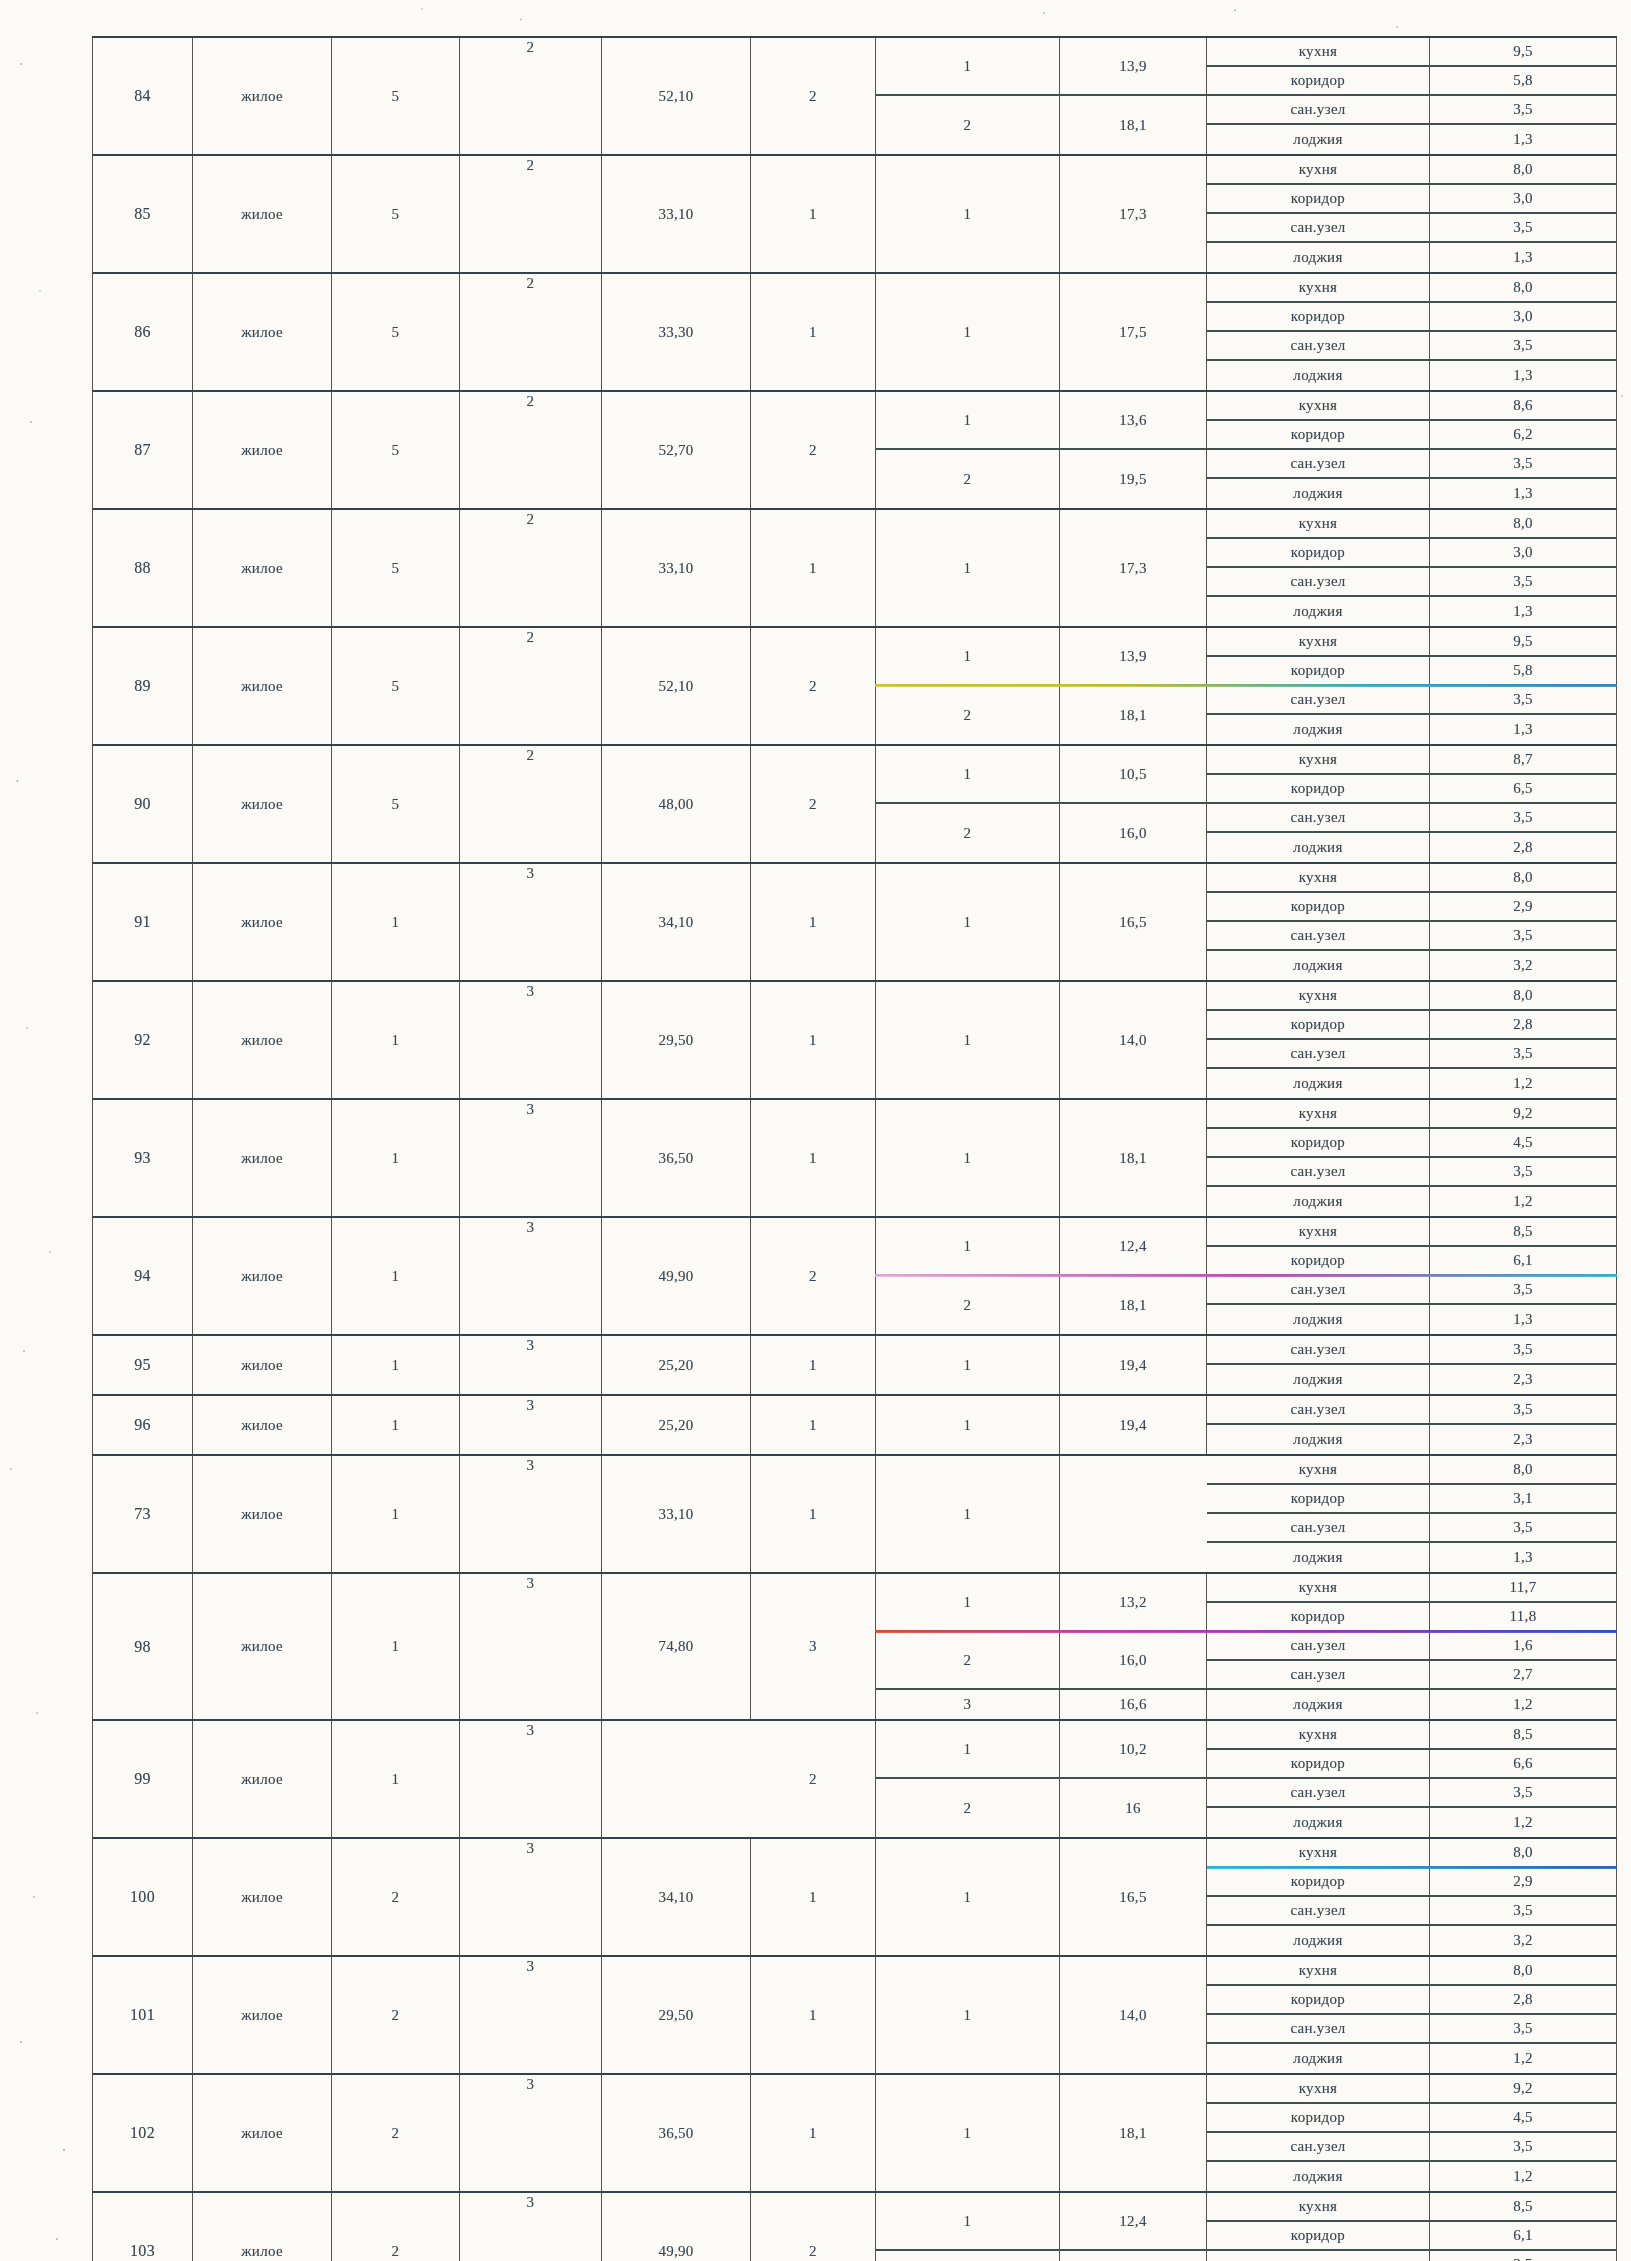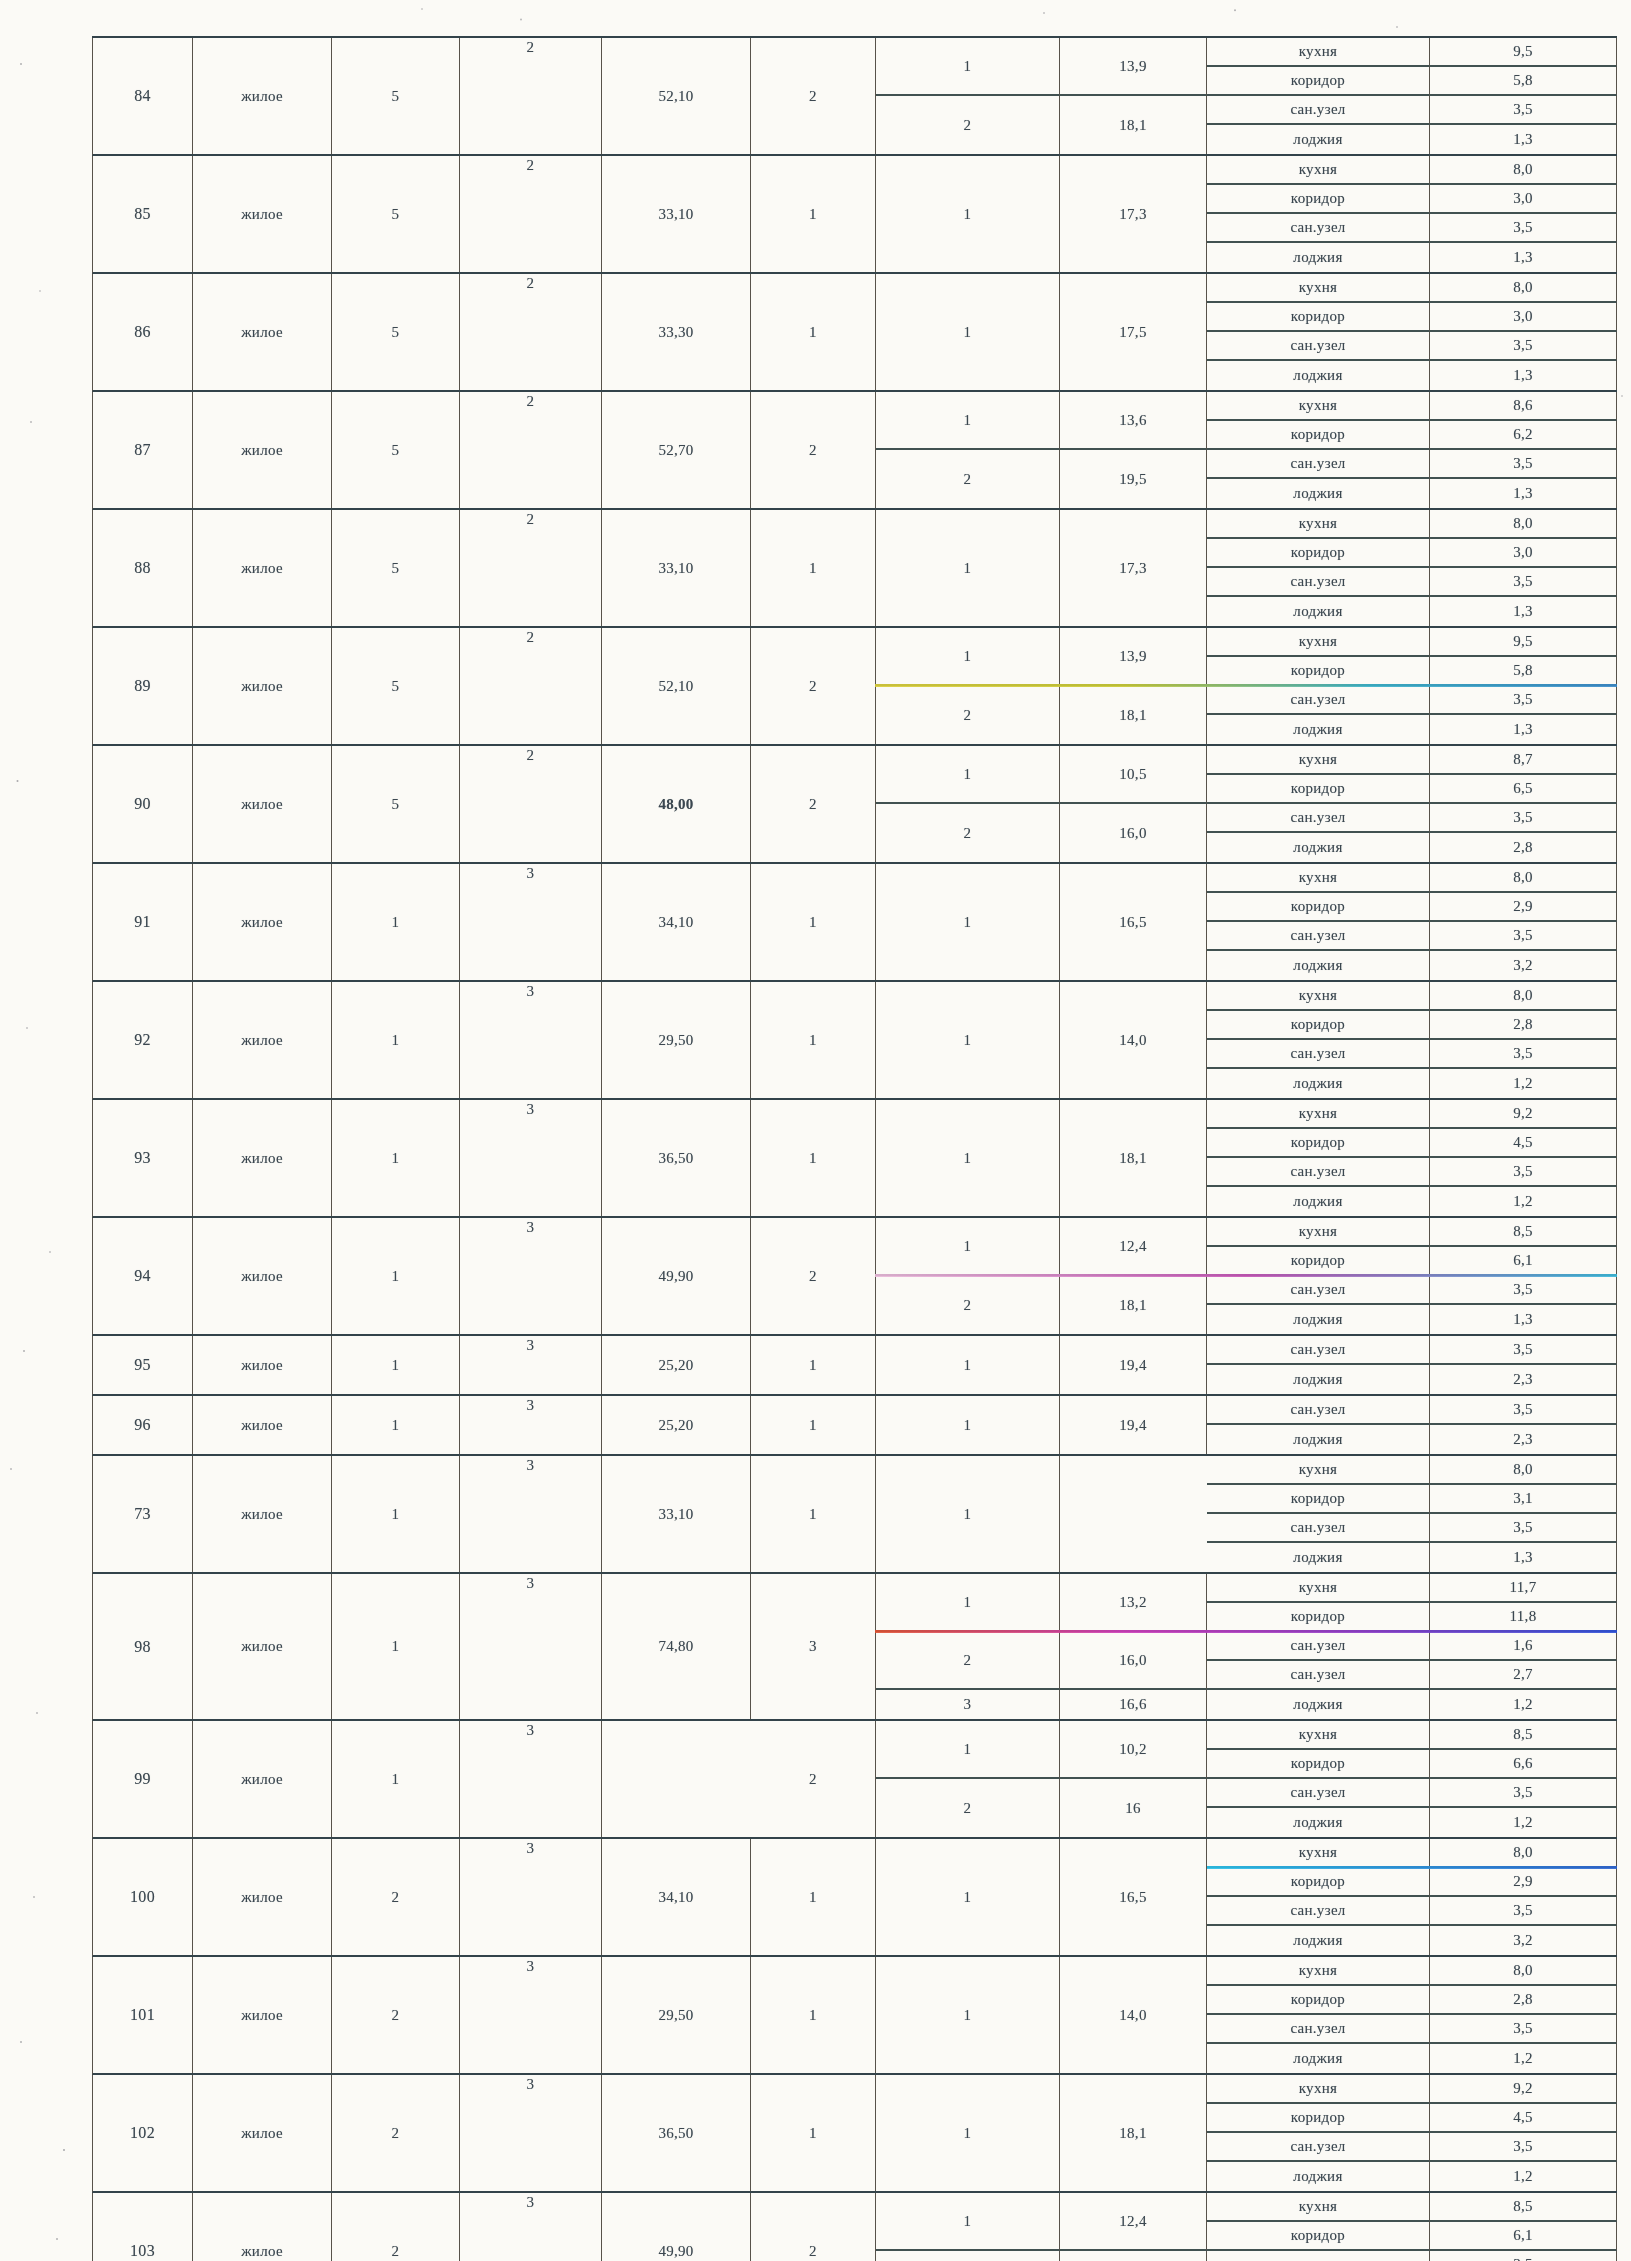--- a/index.html
+++ b/index.html
@@ -185,21 +185,21 @@
         <div class="cell ssplit" style="grid-area: 3 / 10 / 4;">3,5</div>
         <div class="cell" style="grid-area: 4 / 9 / 5;">лоджия</div>
         <div class="cell" style="grid-area: 4 / 10 / 5;">1,3</div>
         <div class="artifact" style="top: 56px; left: 782px; background: linear-gradient(90deg, rgb(216, 204, 56), rgb(200, 200, 50), rgb(56, 176, 200), rgb(56, 136, 200));"></div>
       </div>
       <div class="block" style="grid-template-rows: repeat(4, 29px);">
         <div class="cell num" style="grid-area: 1 / 1 / 5;">90</div>
         <div class="cell" style="grid-area: 1 / 2 / 5;">жилое</div>
         <div class="cell" style="grid-area: 1 / 3 / 5;">5</div>
         <div class="cell top" style="grid-area: 1 / 4 / 5;">2</div>
-        <div class="cell" style="grid-area: 1 / 5 / 5; font-weight: bold;">48,00</div>
+        <div class="cell" style="grid-area: 1 / 5 / 5;">48,00</div>
         <div class="cell" style="grid-area: 1 / 6 / 5;">2</div>
         <div class="cell rsplit" style="grid-area: 1 / 7 / 3;">1</div>
         <div class="cell rsplit" style="grid-area: 1 / 8 / 3;">10,5</div>
         <div class="cell" style="grid-area: 3 / 7 / 5;">2</div>
         <div class="cell" style="grid-area: 3 / 8 / 5;">16,0</div>
         <div class="cell ssplit" style="grid-area: 1 / 9 / 2;">кухня</div>
         <div class="cell ssplit" style="grid-area: 1 / 10 / 2;">8,7</div>
         <div class="cell ssplit" style="grid-area: 2 / 9 / 3;">коридор</div>
         <div class="cell ssplit" style="grid-area: 2 / 10 / 3;">6,5</div>
         <div class="cell ssplit" style="grid-area: 3 / 9 / 4;">сан.узел</div>

